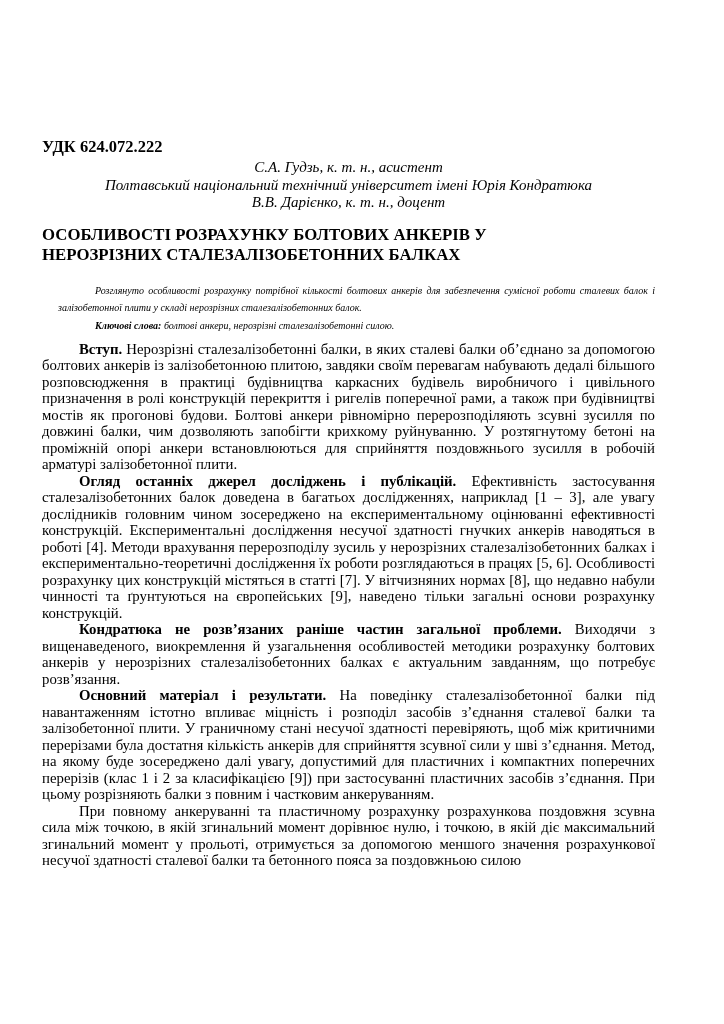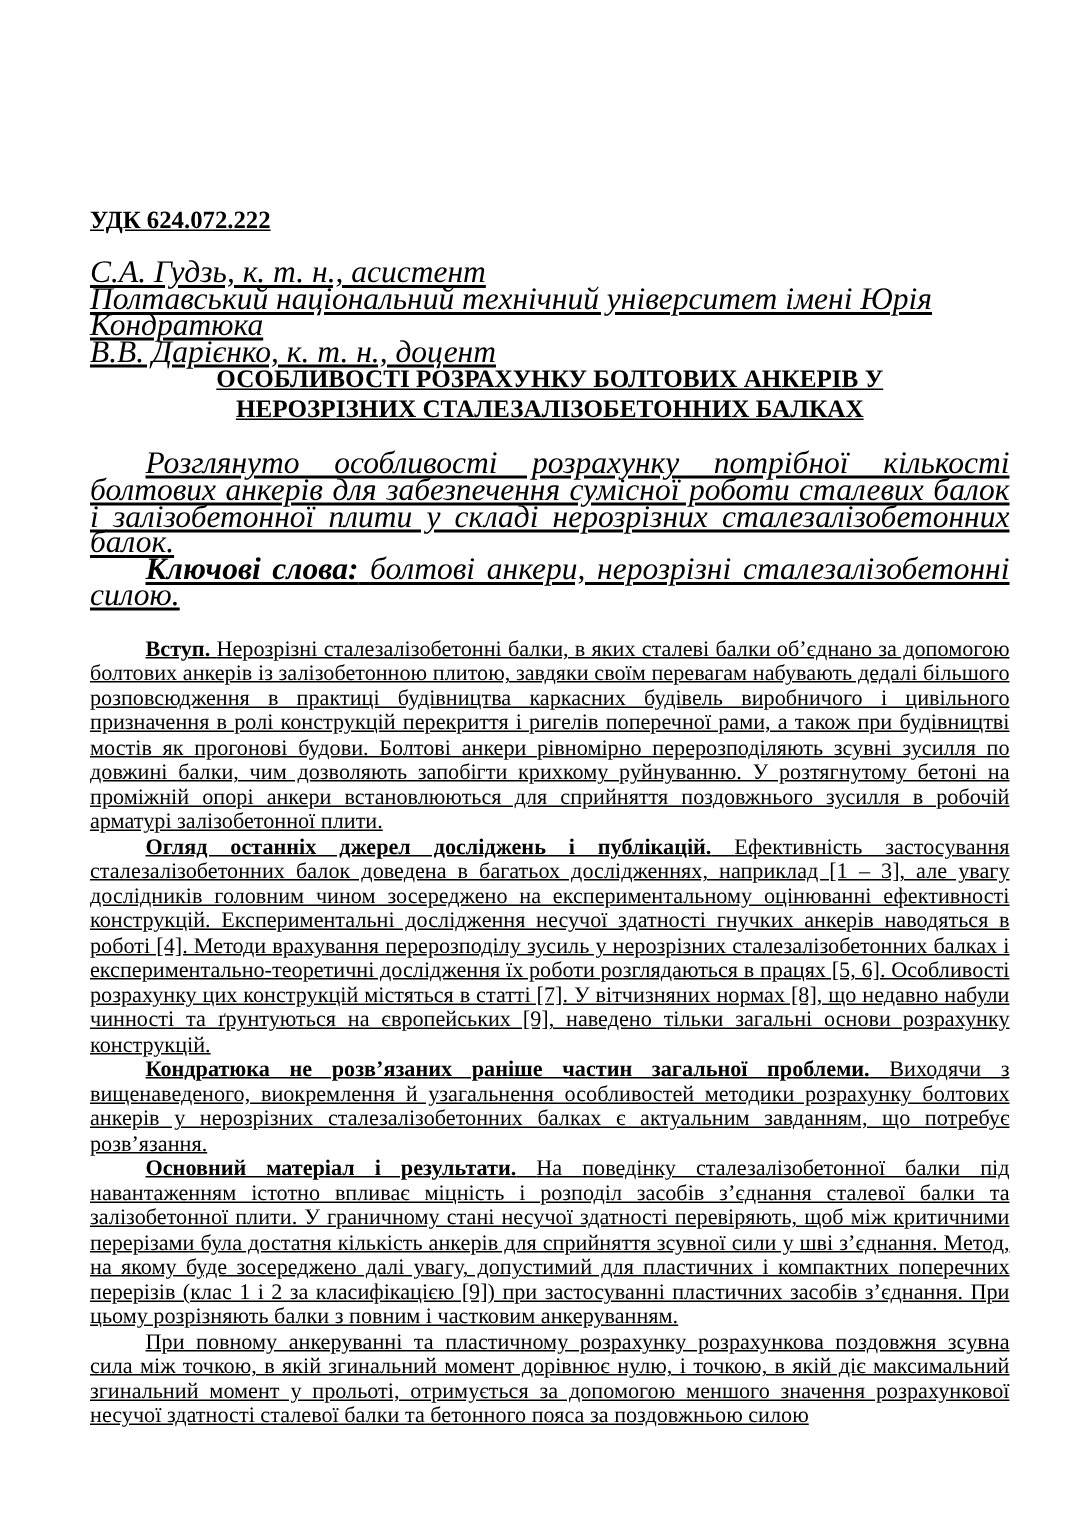--- a/index.html
+++ b/index.html
@@ -8,55 +8,55 @@
     width: 724px;
     height: 1024px;
     position: relative;
     font-family: "Liberation Serif", "DejaVu Serif", serif;
     color: #000000;
     overflow: hidden;
   }
   .content {
     position: absolute;
     top: 137px;
-    left: 60px;
+    left: 42px;
     width: 613px;
-    text-decoration: underline;
   }
   .udc {
     font-size: 16.5px;
     font-weight: bold;
     text-align: left;
   }
   .authors {
-    margin-top: 16px;
+    margin-top: 2px;
     font-style: italic;
-    text-align: left;
-    font-size: 21px;
+    text-align: center;
+    font-size: 15px;
     line-height: 17.6px;
   }
   .title {
+    margin-top: 13px;
     font-size: 16.8px;
     font-weight: bold;
-    text-align: center;
     line-height: 20px;
   }
   .title .title-line { display: block; }
   .abstract {
     margin-top: 17px;
   }
   .abstract, .keywords {
     font-style: italic;
-    font-size: 21px;
+    font-size: 10px;
     line-height: 17.6px;
     text-align: justify;
     text-indent: 37px;
+    margin-left: 16px;
   }
   .kw-label { font-weight: bold; }
-  .article-body { margin-top: 19px; }
+  .article-body { margin-top: 6px; }
   .article-body p {
     font-size: 14.8px;
     line-height: 16.5px;
     text-align: justify;
     text-indent: 37px;
   }
   .ph { font-weight: bold; }
 </style>
 </head>
 <body>

